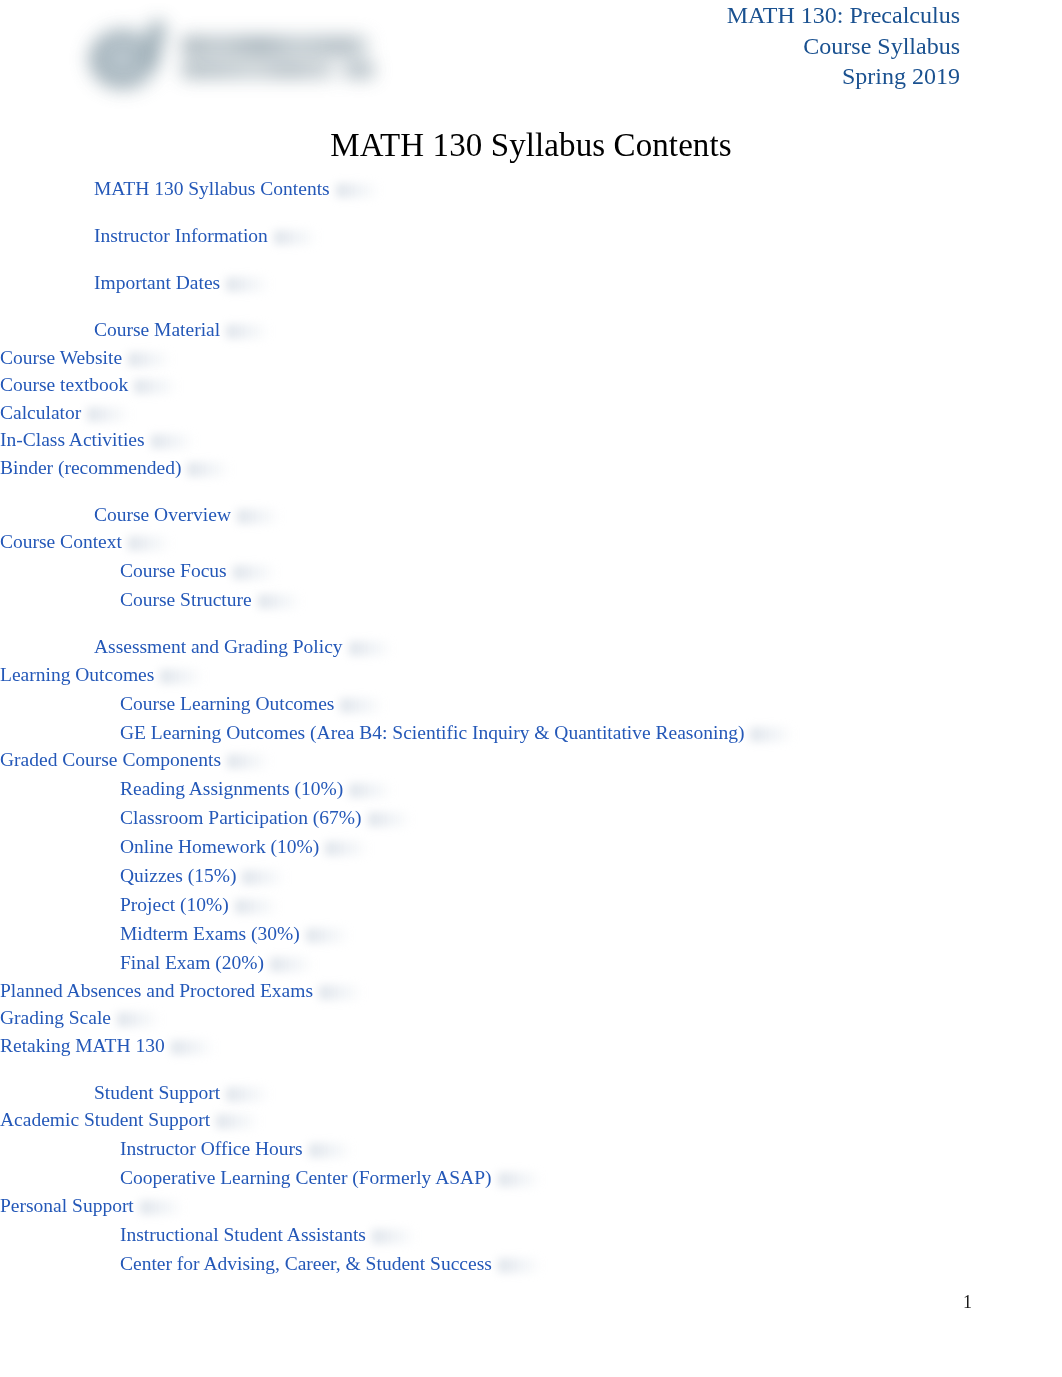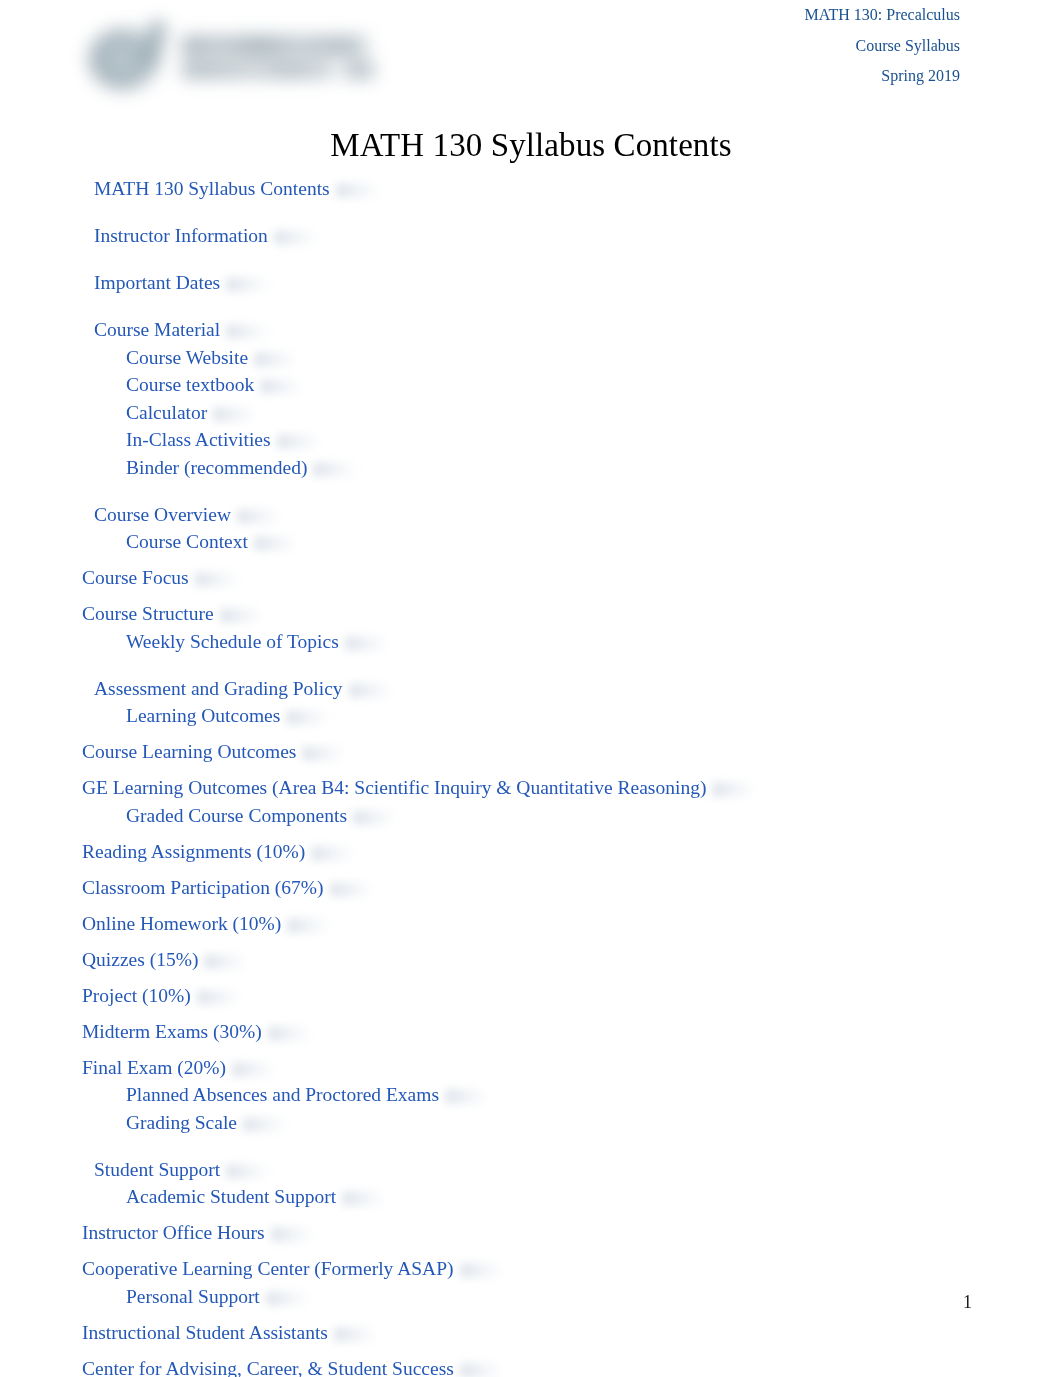--- a/index.html
+++ b/index.html
@@ -96,21 +96,21 @@
     background: #a6b3bb;
     border-radius: 3px;
   }
 
   .header-lines {
     position: absolute;
     right: 102px;
     top: 0px;
     text-align: right;
     color: #1a5190;
-    font-size: 16px;
+    font-size: 24px;
     line-height: 30.5px;
   }
   .header-lines div { white-space: nowrap; }
 
   
   .doc-title {
     position: absolute;
     top: 124px;
     left: 0;
     width: 1062px;
@@ -145,22 +145,22 @@
     display: inline-block;
     width: 44px;
     height: 15px;
     margin-left: 6px;
     vertical-align: middle;
     background: linear-gradient(90deg, rgba(190,201,214,0.50) 0%, rgba(206,215,226,0.34) 45%, rgba(255,255,255,0) 100%);
     filter: blur(4px);
     border-radius: 4px;
   }
   .lvl1 { padding-left: 94px;  margin-top: 21px; }
-  .lvl2 { padding-left: 126px; margin-top: 1.5px; }
-  .lvl3 { padding-left: 82px; margin-top: 10px; }
+  .lvl2 { margin-top: 1.5px; }
+  .lvl3 { padding-left: 120px; margin-top: 3px; }
   .toc-entry.first { margin-top: 0; }
 
   
   .page-number {
     position: absolute;
     right: 90px;
     top: 1291px;
     color: #1a1a1a;
     font-size: 18px;
     line-height: 22px;
@@ -201,35 +201,35 @@
       <div class="toc-entry lvl1"><span class="txt">Course Material</span><span class="smudge"></span></div>
       <div class="toc-entry lvl2"><span class="txt">Course Website</span><span class="smudge"></span></div>
       <div class="toc-entry lvl2"><span class="txt">Course textbook</span><span class="smudge"></span></div>
       <div class="toc-entry lvl2"><span class="txt">Calculator</span><span class="smudge"></span></div>
       <div class="toc-entry lvl2"><span class="txt">In-Class Activities</span><span class="smudge"></span></div>
       <div class="toc-entry lvl2"><span class="txt">Binder (recommended)</span><span class="smudge"></span></div>
       <div class="toc-entry lvl1"><span class="txt">Course Overview</span><span class="smudge"></span></div>
       <div class="toc-entry lvl2"><span class="txt">Course Context</span><span class="smudge"></span></div>
       <div class="toc-entry lvl3"><span class="txt">Course Focus</span><span class="smudge"></span></div>
       <div class="toc-entry lvl3"><span class="txt">Course Structure</span><span class="smudge"></span></div>
-      <div class="toc-entry lvl2"><span class="txt">Weekly Schedule of Topics</span><span class="smudge"></span></div>
       <div class="toc-entry lvl1"><span class="txt">Assessment and Grading Policy</span><span class="smudge"></span></div>
       <div class="toc-entry lvl2"><span class="txt">Learning Outcomes</span><span class="smudge"></span></div>
       <div class="toc-entry lvl3"><span class="txt">Course Learning Outcomes</span><span class="smudge"></span></div>
       <div class="toc-entry lvl3"><span class="txt">GE Learning Outcomes (Area B4: Scientific Inquiry &amp; Quantitative Reasoning)</span><span class="smudge"></span></div>
       <div class="toc-entry lvl2"><span class="txt">Graded Course Components</span><span class="smudge"></span></div>
       <div class="toc-entry lvl3"><span class="txt">Reading Assignments (10%)</span><span class="smudge"></span></div>
       <div class="toc-entry lvl3"><span class="txt">Classroom Participation (67%)</span><span class="smudge"></span></div>
       <div class="toc-entry lvl3"><span class="txt">Online Homework (10%)</span><span class="smudge"></span></div>
       <div class="toc-entry lvl3"><span class="txt">Quizzes (15%)</span><span class="smudge"></span></div>
       <div class="toc-entry lvl3"><span class="txt">Project (10%)</span><span class="smudge"></span></div>
       <div class="toc-entry lvl3"><span class="txt">Midterm Exams (30%)</span><span class="smudge"></span></div>
       <div class="toc-entry lvl3"><span class="txt">Final Exam (20%)</span><span class="smudge"></span></div>
       <div class="toc-entry lvl2"><span class="txt">Planned Absences and Proctored Exams</span><span class="smudge"></span></div>
       <div class="toc-entry lvl2"><span class="txt">Grading Scale</span><span class="smudge"></span></div>
+      <div class="toc-entry lvl2"><span class="txt">Retaking MATH 130</span><span class="smudge"></span></div>
       <div class="toc-entry lvl1"><span class="txt">Student Support</span><span class="smudge"></span></div>
       <div class="toc-entry lvl2"><span class="txt">Academic Student Support</span><span class="smudge"></span></div>
       <div class="toc-entry lvl3"><span class="txt">Instructor Office Hours</span><span class="smudge"></span></div>
       <div class="toc-entry lvl3"><span class="txt">Cooperative Learning Center (Formerly ASAP)</span><span class="smudge"></span></div>
       <div class="toc-entry lvl2"><span class="txt">Personal Support</span><span class="smudge"></span></div>
       <div class="toc-entry lvl3"><span class="txt">Instructional Student Assistants</span><span class="smudge"></span></div>
       <div class="toc-entry lvl3"><span class="txt">Center for Advising, Career, &amp; Student Success</span><span class="smudge"></span></div>
     </div>
 
   <div class="page-number">1</div>

